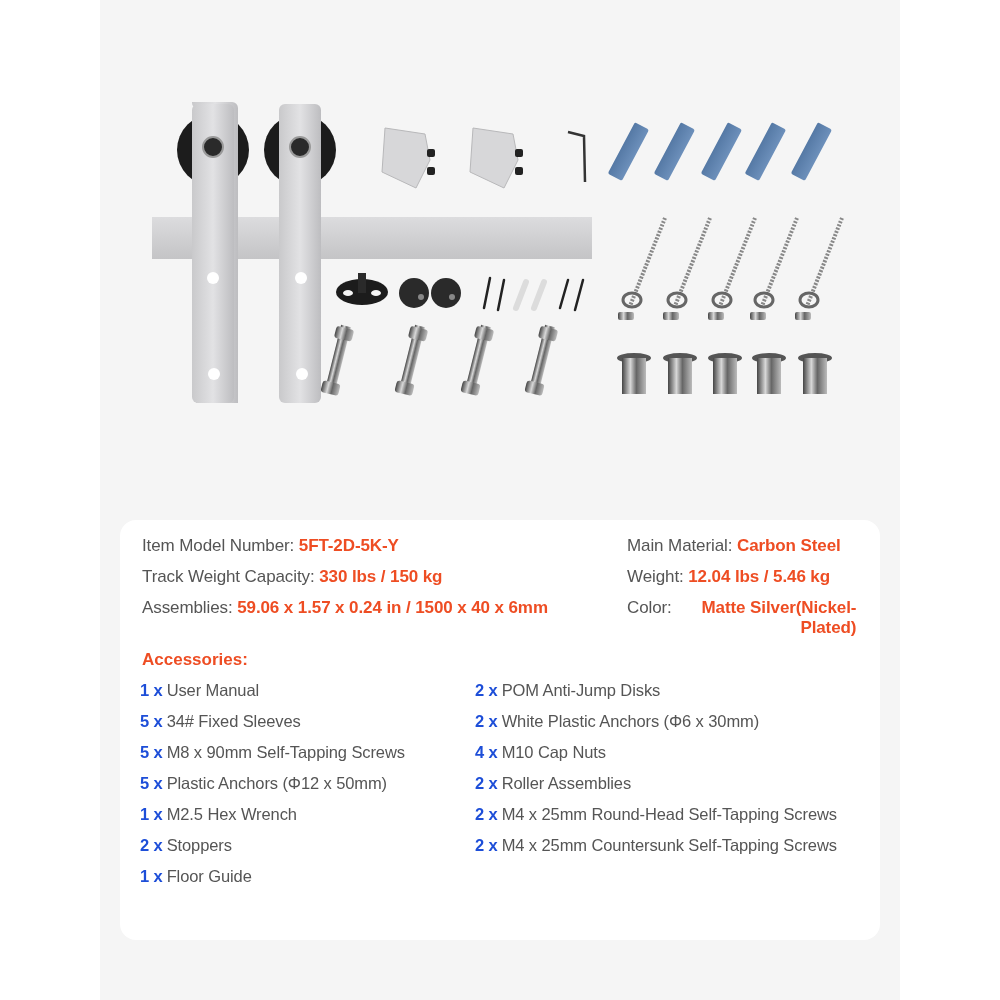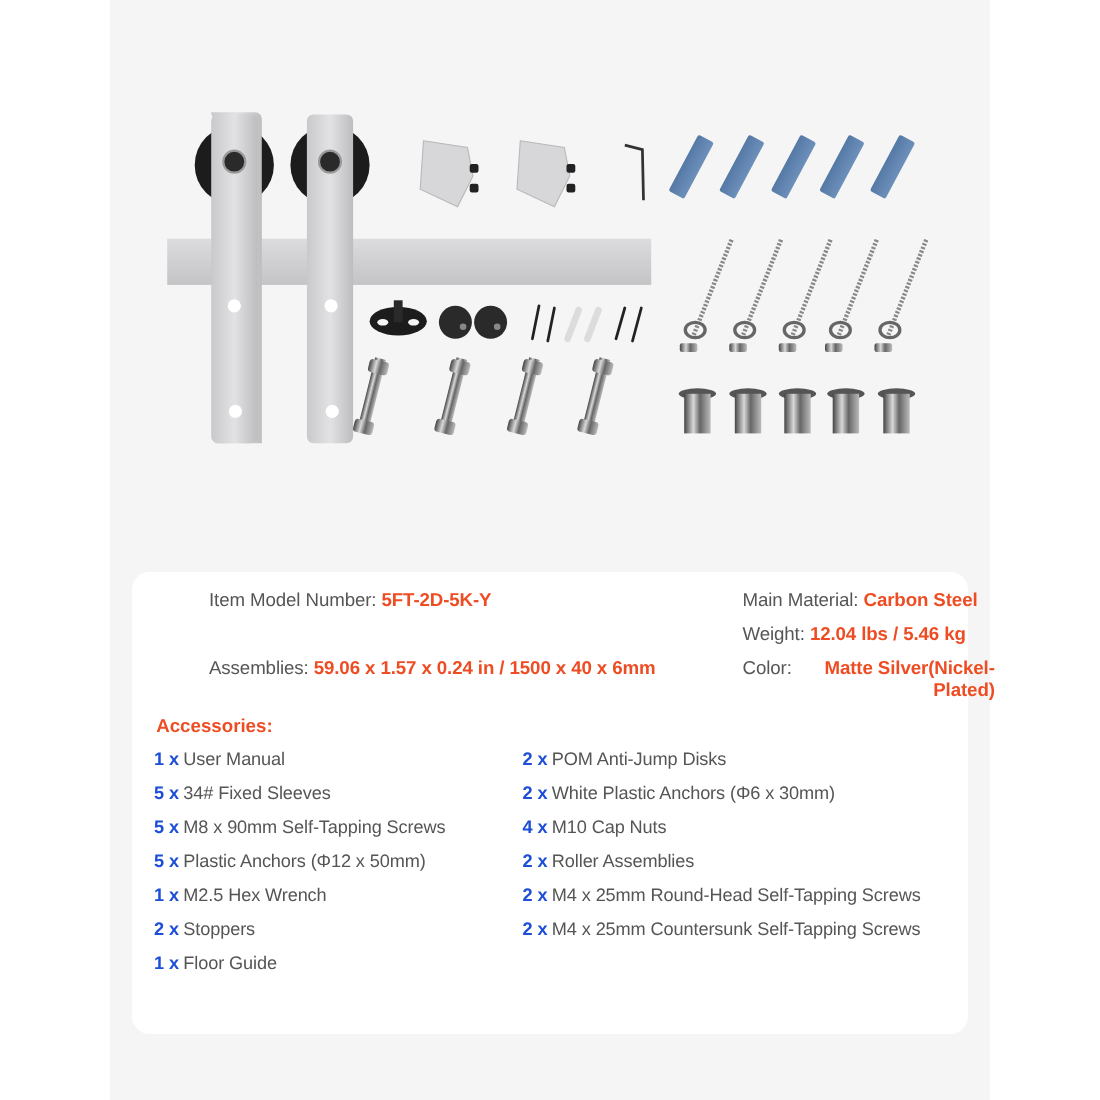--- a/index.html
+++ b/index.html
@@ -16,21 +16,21 @@
     }
     .product-photo svg { width: 100%; height: 100%; display: block; }
 
     .spec-card {
       position: absolute; left: 120px; top: 520px; width: 760px; height: 420px;
       background: #ffffff; border-radius: 16px;
     }
 
     .spec-row {
       position: absolute; font-size: 17px; line-height: 20px; color: #555555;
-      white-space: nowrap; letter-spacing: -0.1px; margin-left: 48px;
+      white-space: nowrap; letter-spacing: -0.1px;
     }
     .spec-row .lbl { color: #555555; }
     .spec-row .val { color: #ee4d23; font-weight: bold; }
 
     .color-row { white-space: normal; }
     .color-row .val { display: inline-block; vertical-align: top; width: 180px; white-space: normal; line-height: 20px; text-align: right; }
 
     .acc-title {
       position: absolute; left: 22px; top: 130px; font-size: 17px; font-weight: bold;
       color: #ee4d23; line-height: 20px; text-align: center;
@@ -228,20 +228,24 @@
         </g>
     </g>
   </svg>
 </div>
 
 <div class="spec-card">
 
   <div class="spec-row" style="left:22px; top:16px;">
     <span class="lbl">Item Model Number:</span>
     <span class="val">5FT-2D-5K-Y</span>
+  </div>
+  <div class="spec-row" style="left:22px; top:47px;">
+    <span class="lbl">Track Weight Capacity:</span>
+    <span class="val">330 lbs / 150 kg</span>
   </div>
   <div class="spec-row" style="left:22px; top:78px;">
     <span class="lbl">Assemblies:</span>
     <span class="val">59.06 x 1.57 x 0.24 in / 1500 x 40 x 6mm</span>
   </div>
 
   <div class="spec-row" style="left:507px; top:16px;">
     <span class="lbl">Main Material:</span>
     <span class="val">Carbon Steel</span>
   </div>

